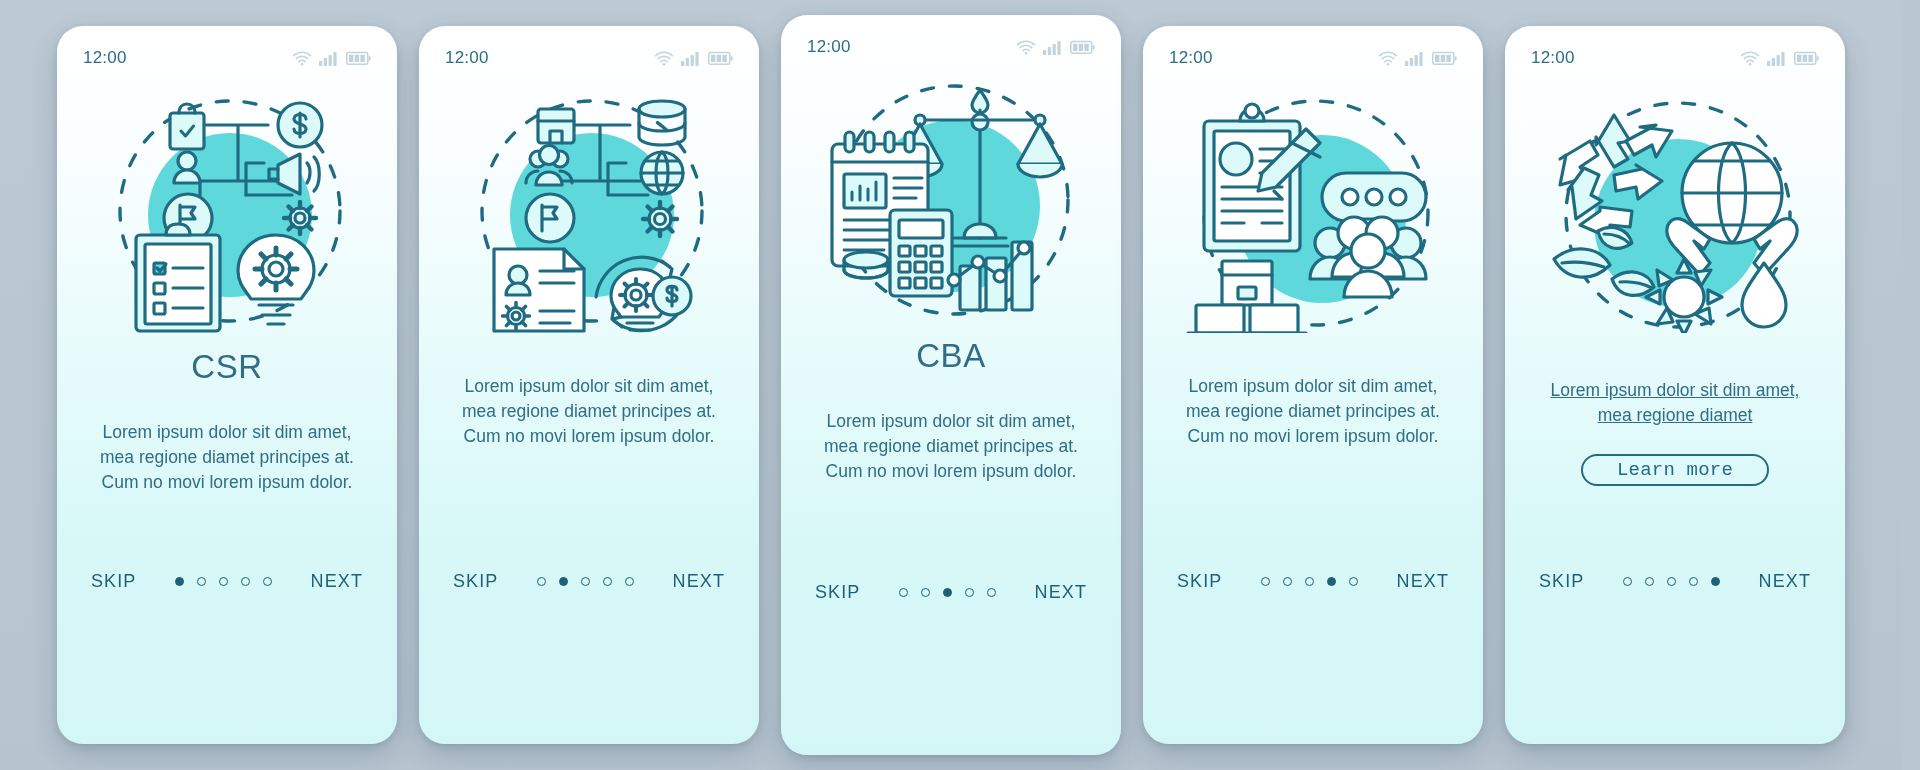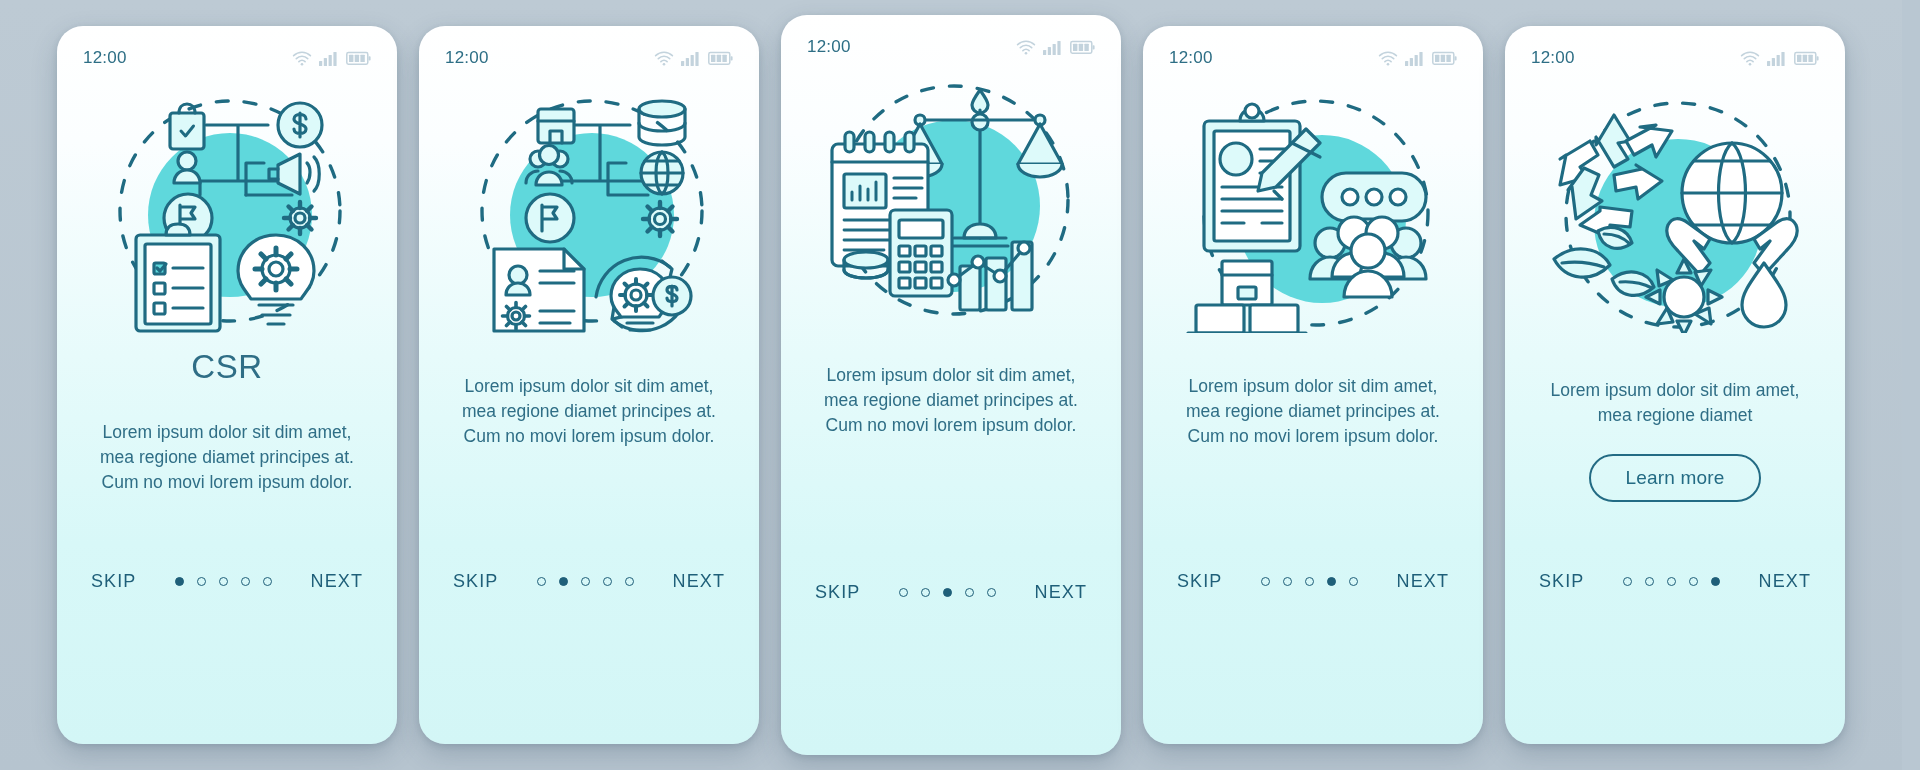--- a/index.html
+++ b/index.html
@@ -65,31 +65,31 @@
     margin-top: 8px;
   }
   .body-copy {
     text-align: center;
     font-size: 17.5px;
     line-height: 1.42;
     color: #2f6e86;
     padding: 0 30px;
     margin-top: 34px;
   }
-  .body-copy.short { margin-top: 38px; }
+  .body-copy.short { margin-top: 38px; text-decoration: underline; }
 
   .learn-wrap { display: flex; justify-content: center; margin-top: 26px; }
   .learn-btn {
     border: 2px solid #236b84;
     background: transparent;
     color: #236b84;
     font-size: 19px;
-    font-family: Liberation Sans, sans-serif;
+    font-family: Liberation Mono, monospace;
     border-radius: 30px;
-    padding: 11px 34px;
+    padding: 3px 34px;
     cursor: pointer;
     letter-spacing: .2px;
   }
 
   
   .botnav {
     position: absolute;
     left: 0; right: 0;
     bottom: 152px;
     display: flex;
@@ -419,20 +419,21 @@
 
           <path d="M142 210l24-18 22 14 24-28"></path>
           <circle cx="142" cy="210" r="6" fill="#ffffff"></circle>
           <circle cx="166" cy="192" r="6" fill="#ffffff"></circle>
           <circle cx="188" cy="206" r="6" fill="#ffffff"></circle>
           <circle cx="212" cy="178" r="6" fill="#ffffff"></circle>
         </g>
       </svg>
     </div>
 
+    <div class="title">CBA</div>
     <p class="body-copy">Lorem ipsum dolor sit dim amet, mea regione diamet principes at. Cum no movi lorem ipsum dolor.</p>
 
     <div class="botnav">
       <button class="nav-link">SKIP</button>
       <span class="dots">
         <span class="dot"></span>
         <span class="dot"></span>
         <span class="dot on"></span>
         <span class="dot"></span>
         <span class="dot"></span>

